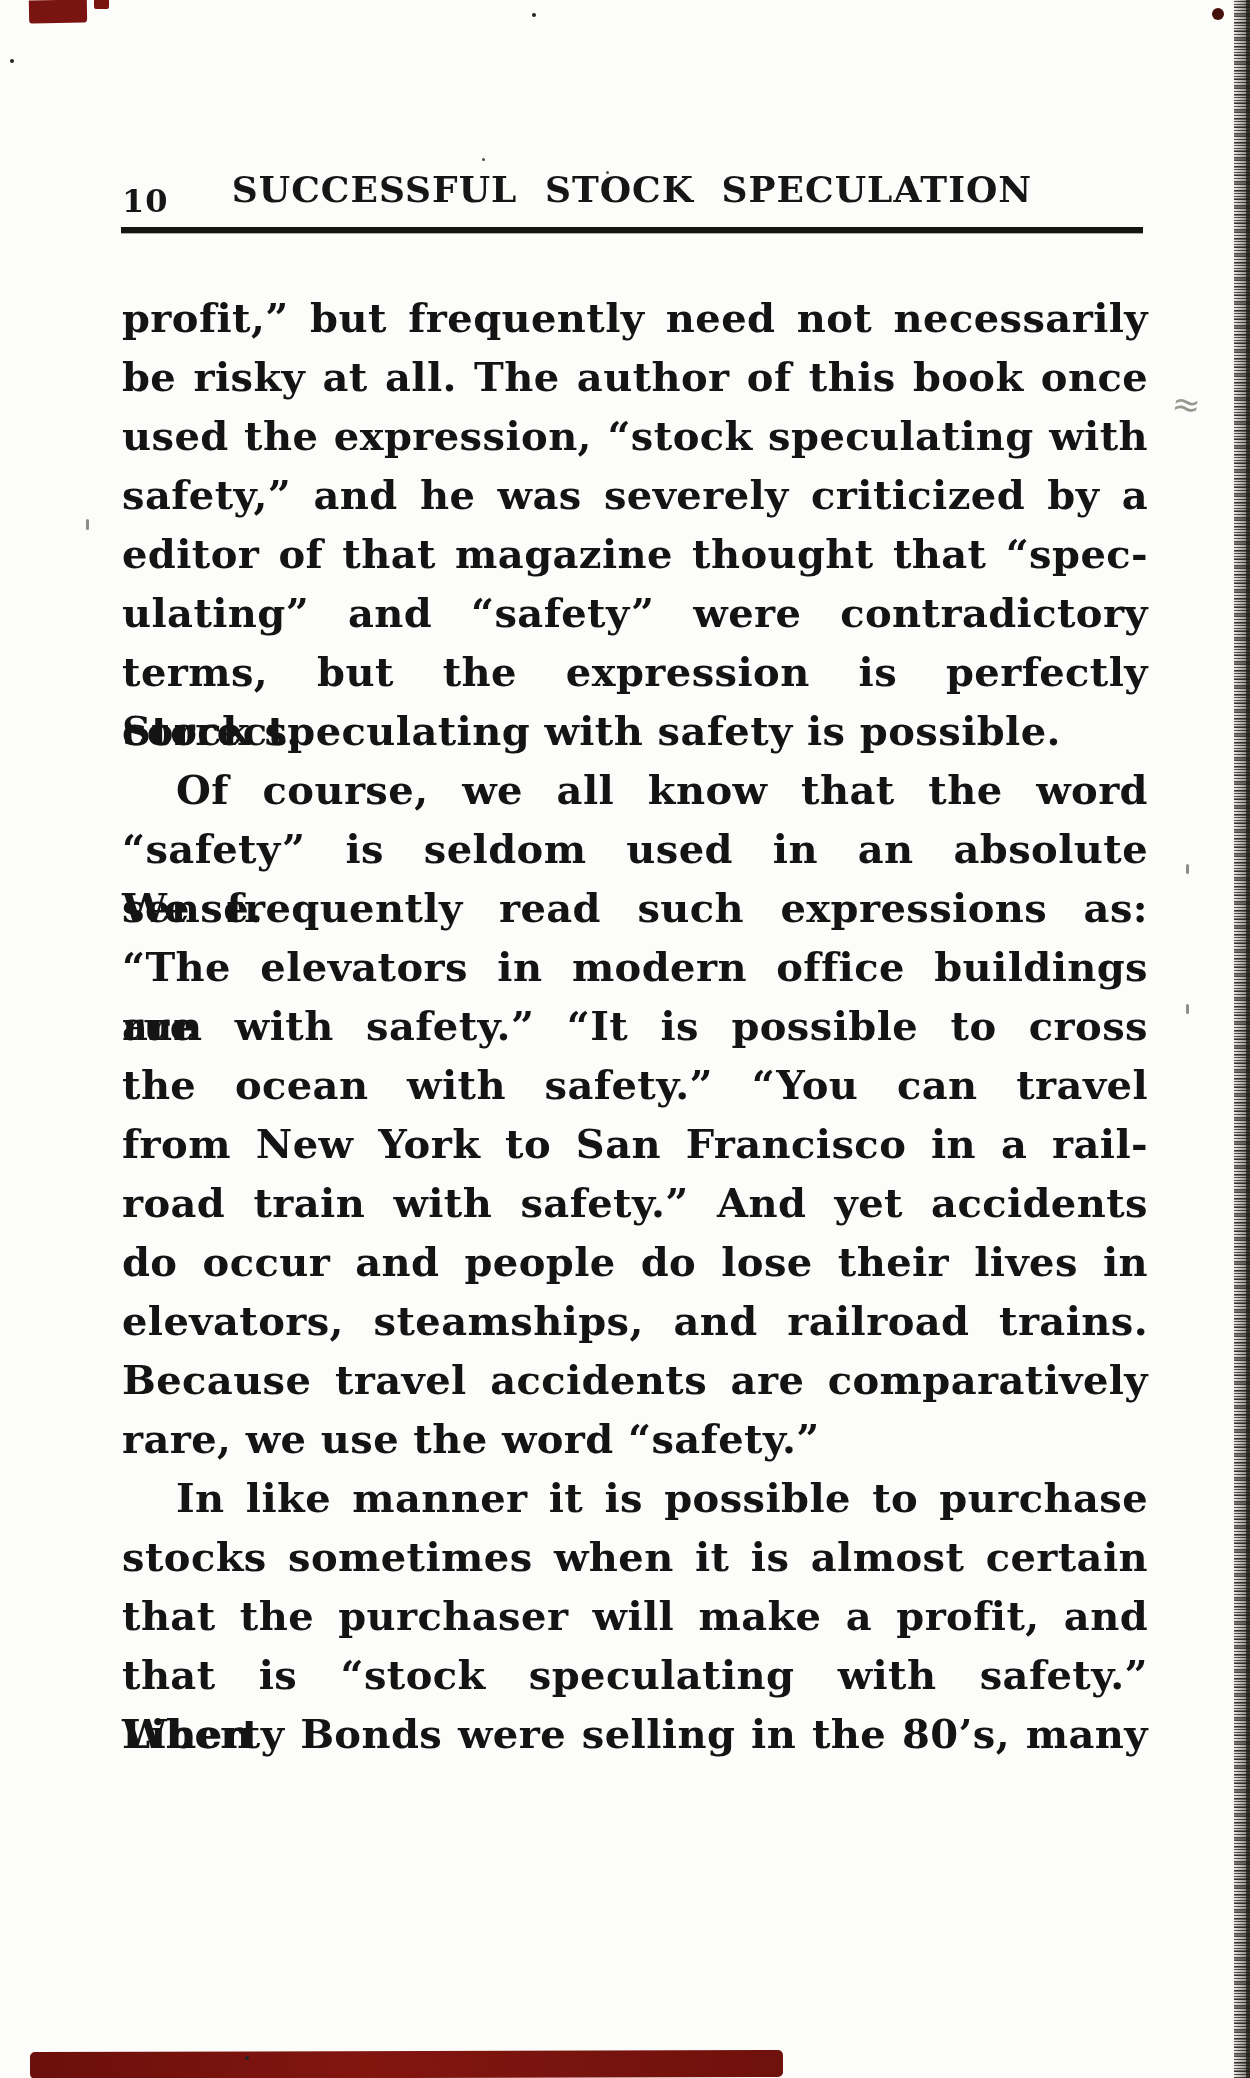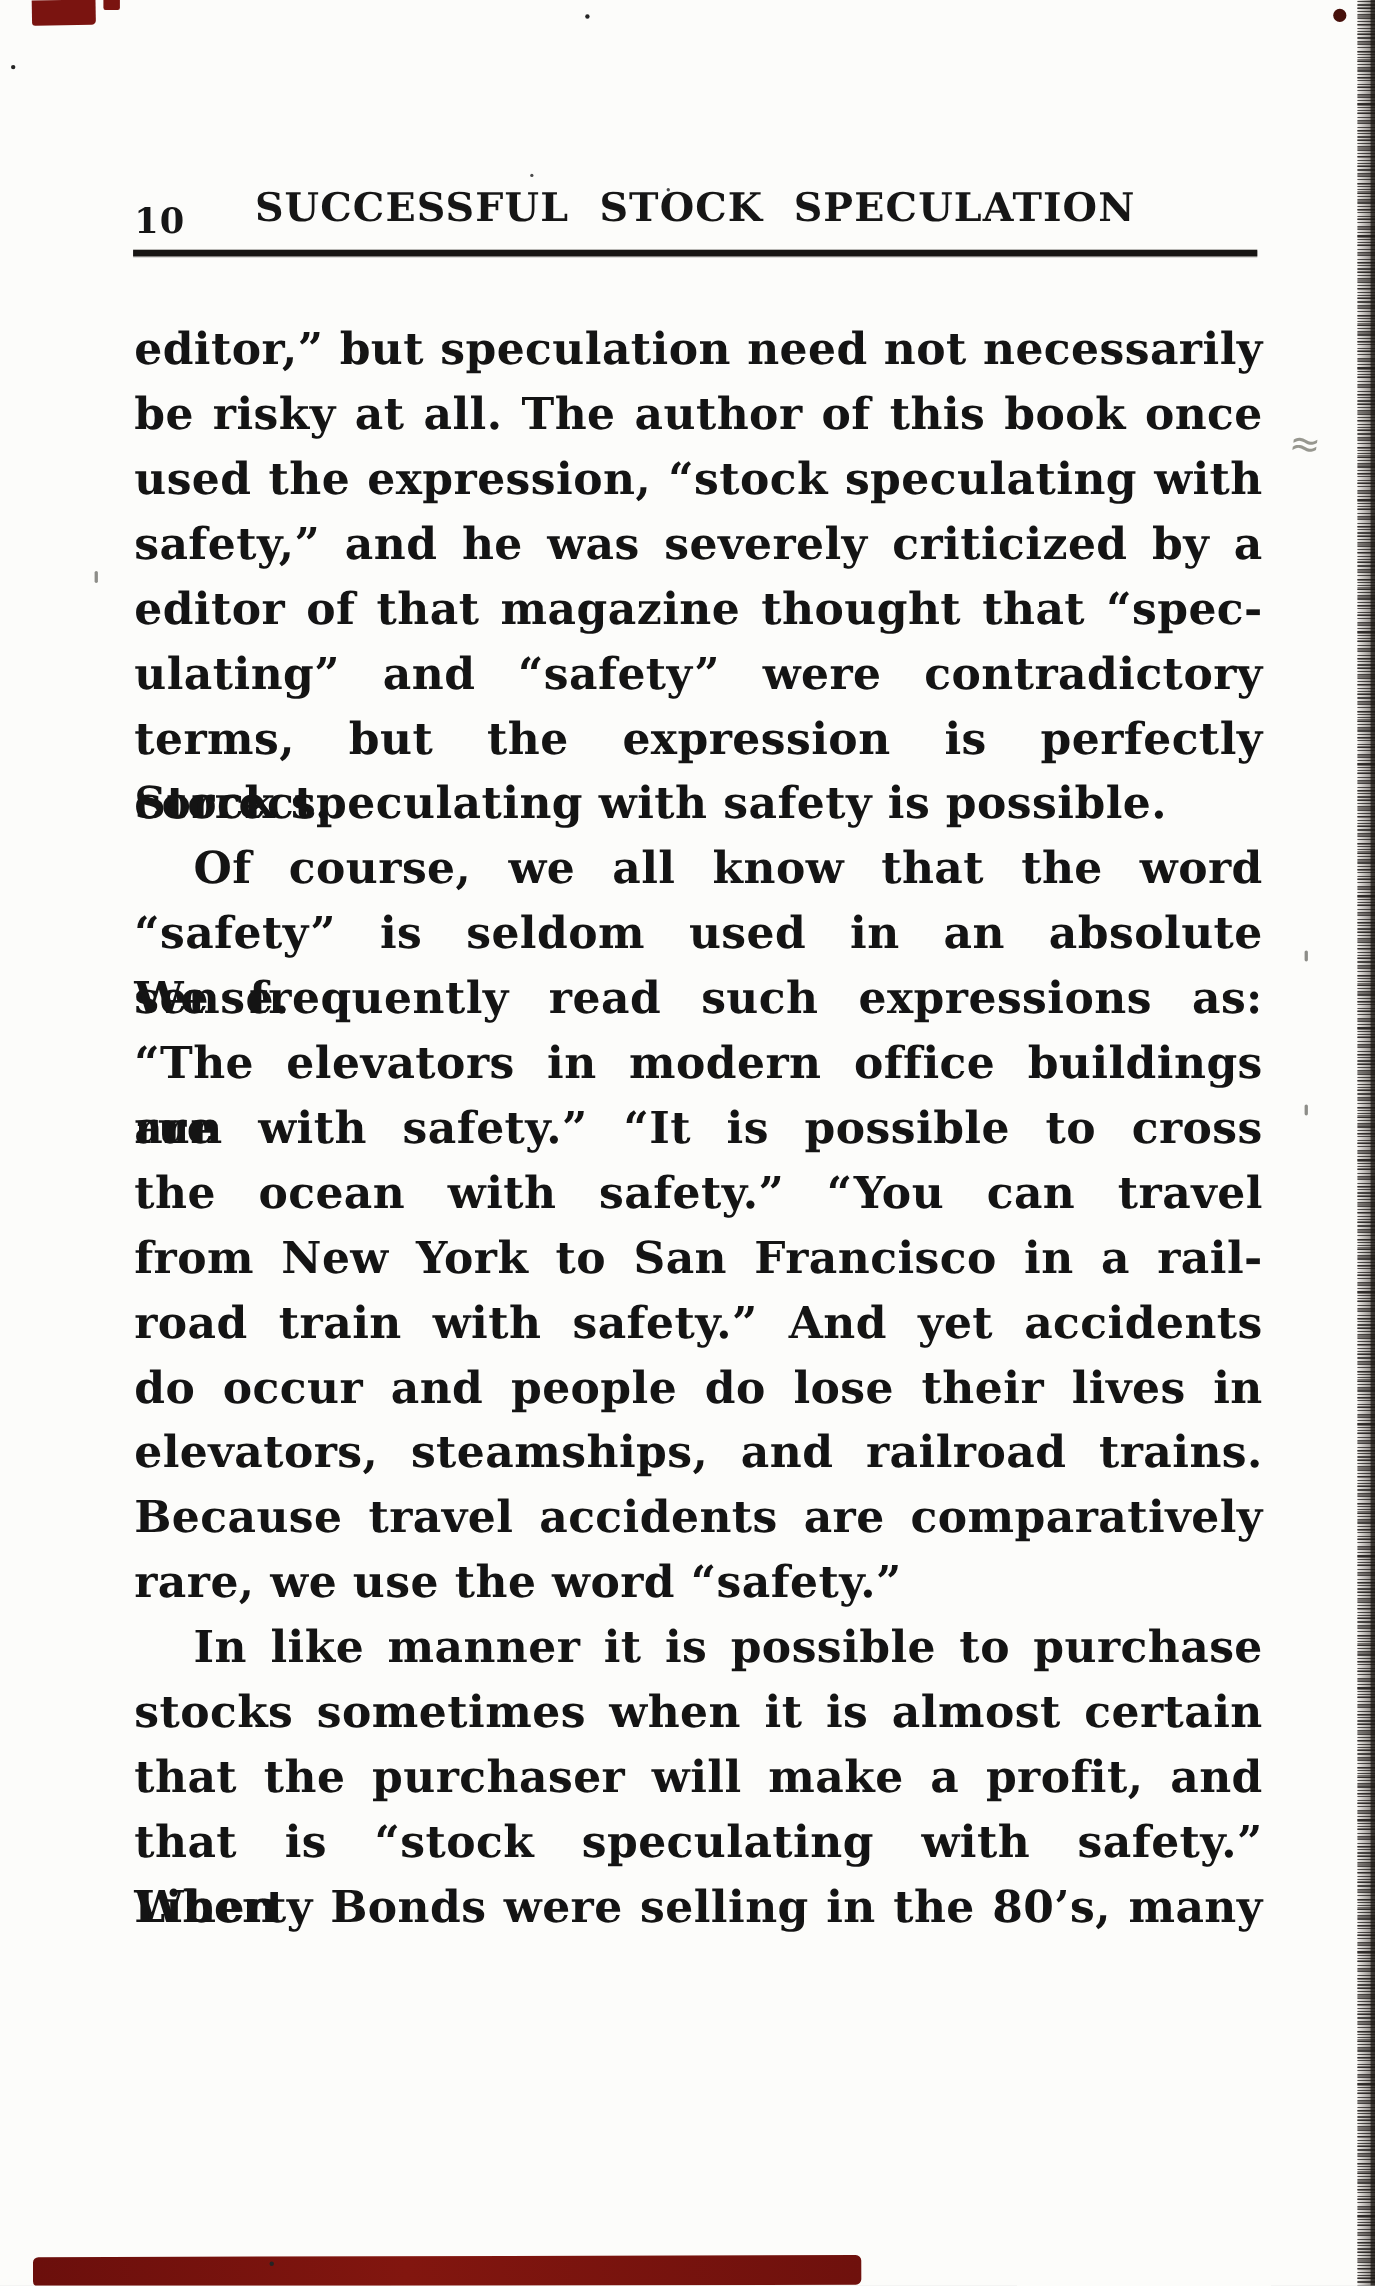--- a/index.html
+++ b/index.html
@@ -81,21 +81,21 @@
 </head>
 <body>
 
 <div class="page">
 
   <span class="folio">10</span>
   <div class="running-title">SUCCESSFUL STOCK SPECULATION</div>
   <div class="rule"></div>
 
   <main class="textblock">
-    <div class="ln">editor,” but speculation need not necessarily</div>
+    <div class="ln">profit,” but frequently need not necessarily</div>
     <div class="ln">be risky at all.  The author of this book once</div>
     <div class="ln">used the expression, “stock speculating with</div>
     <div class="ln">safety,” and he was severely criticized by a</div>
     <div class="ln">editor of that magazine thought that “spec-</div>
     <div class="ln">ulating” and “safety” were contradictory</div>
     <div class="ln">terms, but the expression is perfectly correct.</div>
     <div class="ln short">Stock speculating with safety is possible.</div>
     <div class="ln indent">Of course, we all know that the word</div>
     <div class="ln">“safety” is seldom used in an absolute sense.</div>
     <div class="ln">We frequently read such expressions as:</div>

